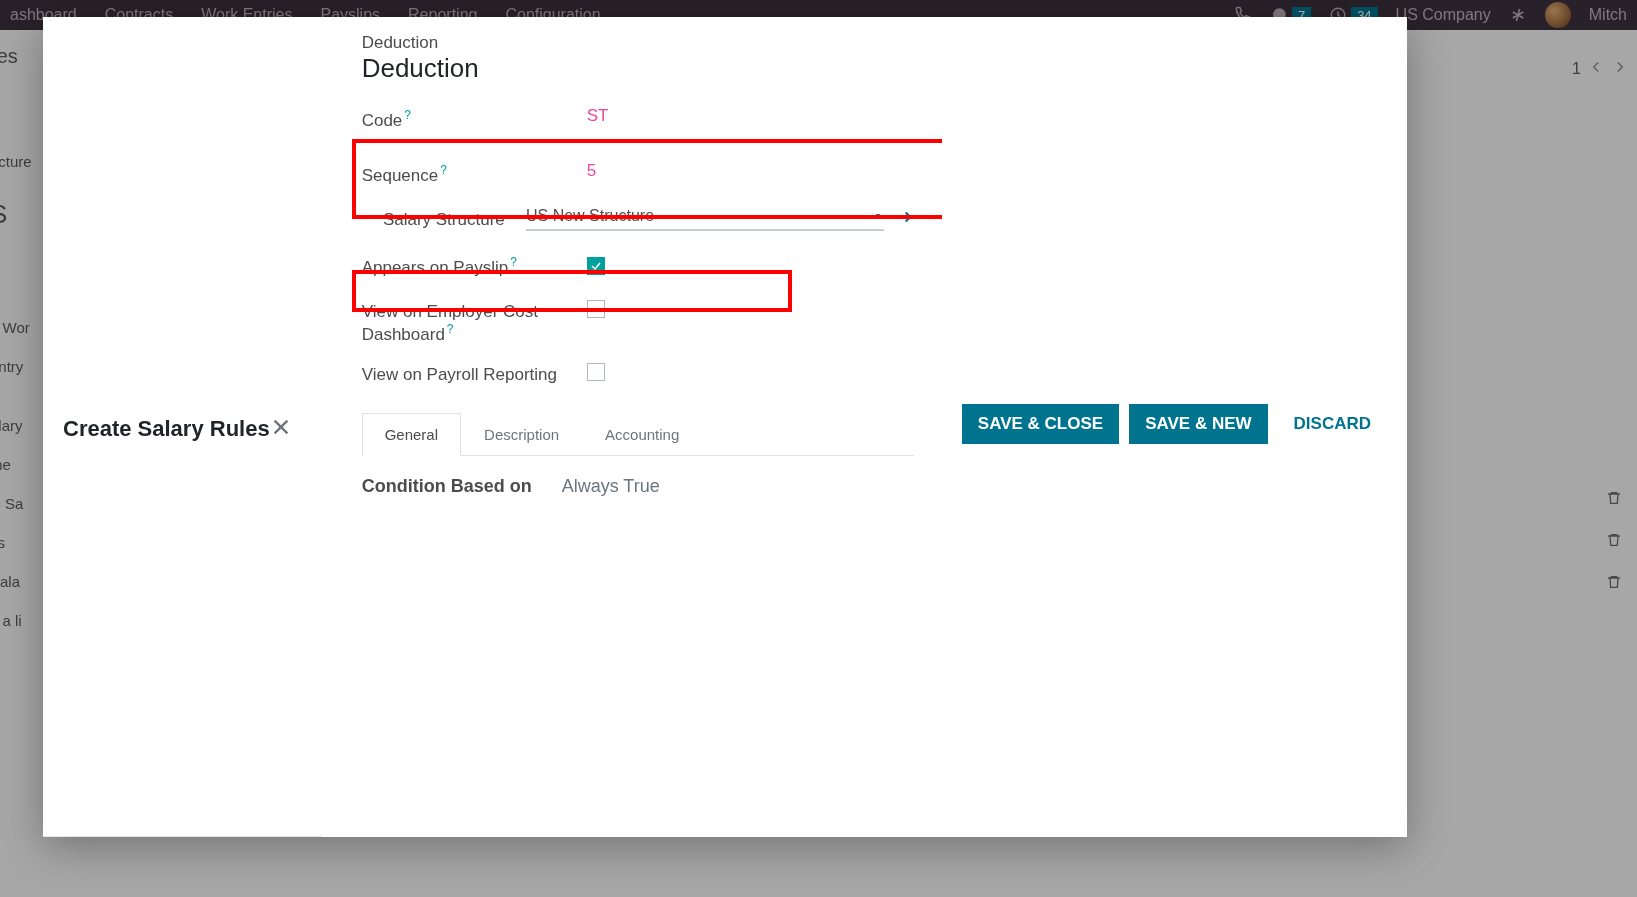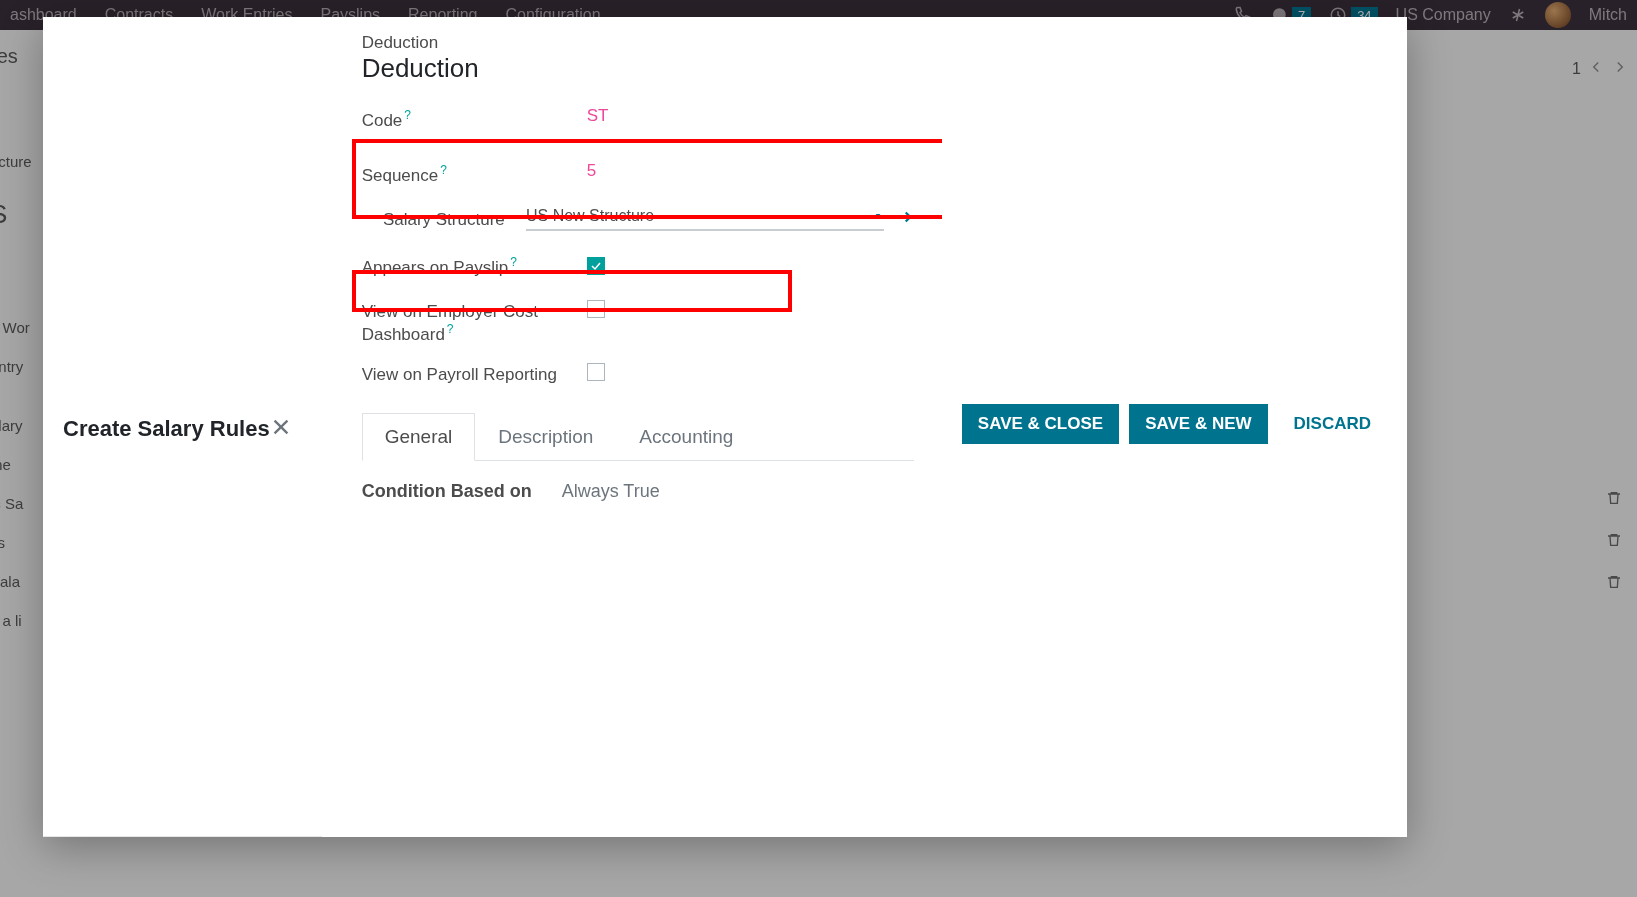--- a/index.html
+++ b/index.html
@@ -136,21 +136,21 @@
 }
 
 
 .tabs {
   margin-top:28px;
   display:flex;
   border-bottom:1px solid #dee2e6;
 }
 .tab {
   padding:12px 22px;
-  font-size:19px;
+  font-size:15px;
   color:#6c757d;
   border:1px solid transparent;
   margin-bottom:-1px;
   cursor:pointer;
 }
 .tab.active {
   color:#4c4c4c;
   border:1px solid #dee2e6;
   border-bottom-color:#fff;
   background:#fff;

